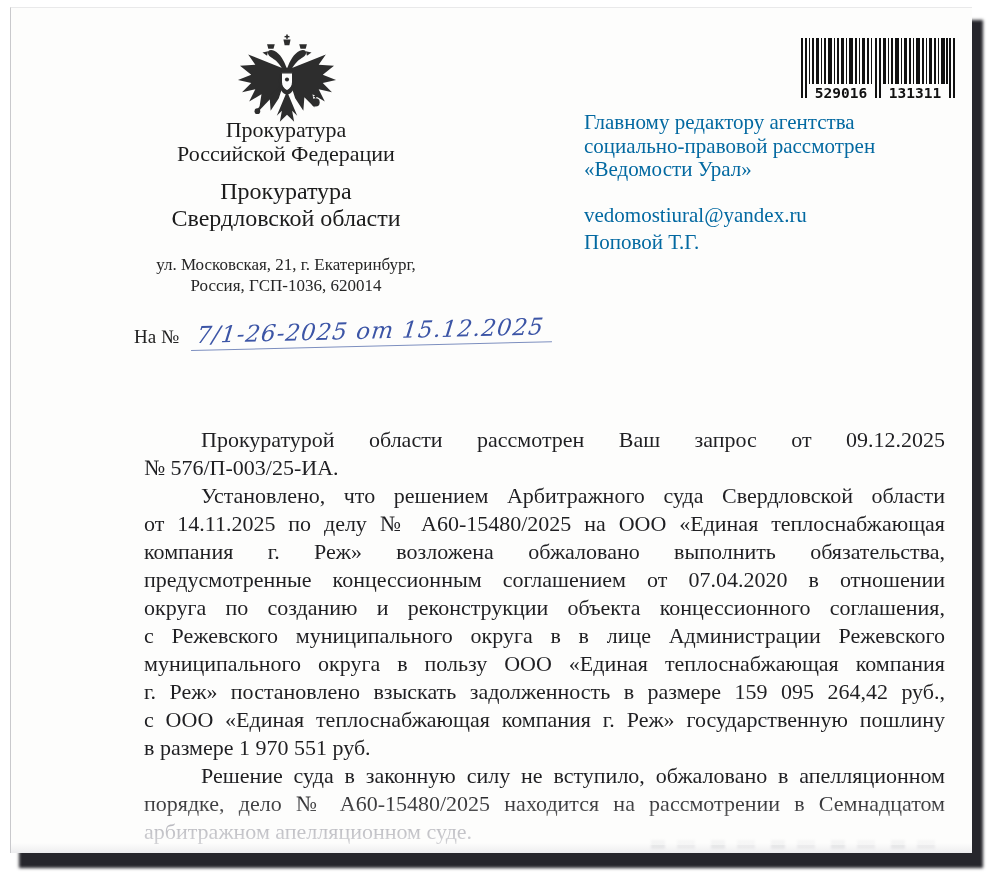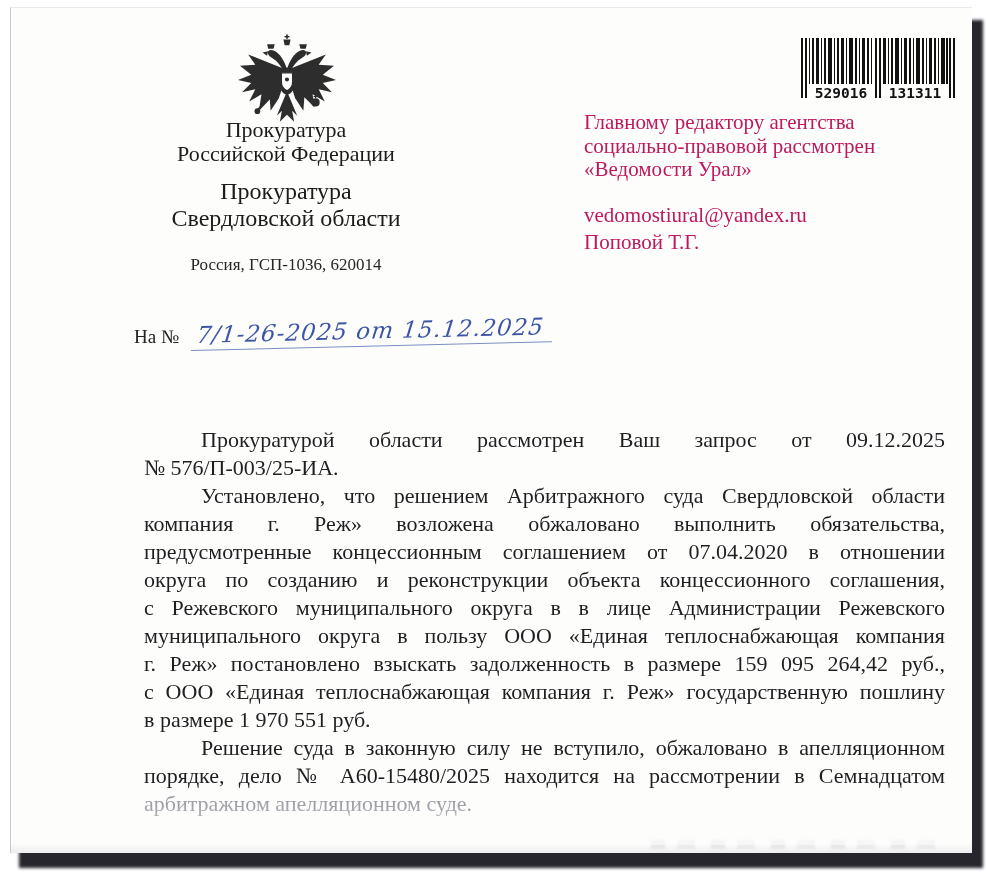--- a/index.html
+++ b/index.html
@@ -34,21 +34,21 @@
 
   
   .barcode { position:absolute; left:788px; top:28px; width:158px; height:66px; }
   .barcode svg { width:100%; height:100%; }
   .barcode text {
     font-family:"DejaVu Sans Mono",monospace;
     font-size:14.5px; font-weight:bold; fill:#111;
   }
 
   
-  .recipient { position:absolute; left:573px; top:103px; width:370px; font-size:21px; line-height:23.5px; color:#be185d; }
+  .recipient { position:absolute; left:573px; top:103px; width:370px; font-size:21px; line-height:23.5px; color:#0369a1; }
   .recipient .email { margin-top:22px; }
   .recipient .person { margin-top:4px; }
 
   
   .refline { position:absolute; left:123px; top:314px; width:360px; white-space:nowrap; }
   .ref-label { font-size:19px; color:#222; }
   .handwriting {
     display:inline-block;
     margin-left:12px;
     font-size:23px;
@@ -131,20 +131,21 @@
   <div class="letterhead">
     <div class="lh-org1">
       <div>Прокуратура</div>
       <div>Российской Федерации</div>
     </div>
     <div class="lh-org2">
       <div>Прокуратура</div>
       <div>Свердловской области</div>
     </div>
     <div class="lh-addr">
+      <div>ул. Московская, 21, г. Екатеринбург,</div>
       <div>Россия, ГСП-1036, 620014</div>
     </div>
   </div>
 
   <div class="barcode">
     <svg viewBox="0 0 154 66">
       <g fill="#111">
 
         <rect x="0" y="2" width="2" height="60"></rect>
           <rect x="4" y="2" width="2" height="60"></rect>
@@ -207,20 +208,21 @@
     <span class="ref-label">На №</span><span class="handwriting">7/1-26-2025 от 15.12.2025</span>
   </div>
 
   <div class="bodytext">
     <div class="para">
       <div class="jline indent">Прокуратурой области рассмотрен Ваш запрос от 09.12.2025</div>
       <div class="jline last">№ 576/П-003/25-ИА.</div>
     </div>
     <div class="para">
       <div class="jline indent">Установлено, что решением Арбитражного суда Свердловской области</div>
+      <div class="jline">от 14.11.2025 по делу № А60-15480/2025 на ООО «Единая теплоснабжающая</div>
       <div class="jline">компания г. Реж» возложена обжаловано выполнить обязательства,</div>
       <div class="jline">предусмотренные концессионным соглашением от 07.04.2020 в отношении</div>
       <div class="jline">округа по созданию и реконструкции объекта концессионного соглашения,</div>
       <div class="jline">с Режевского муниципального округа в в лице Администрации Режевского</div>
       <div class="jline">муниципального округа в пользу ООО «Единая теплоснабжающая компания</div>
       <div class="jline">г. Реж» постановлено взыскать задолженность в размере 159 095 264,42 руб.,</div>
       <div class="jline">с ООО «Единая теплоснабжающая компания г. Реж» государственную пошлину</div>
       <div class="jline last">в размере 1 970 551 руб.</div>
     </div>
     <div class="para">

